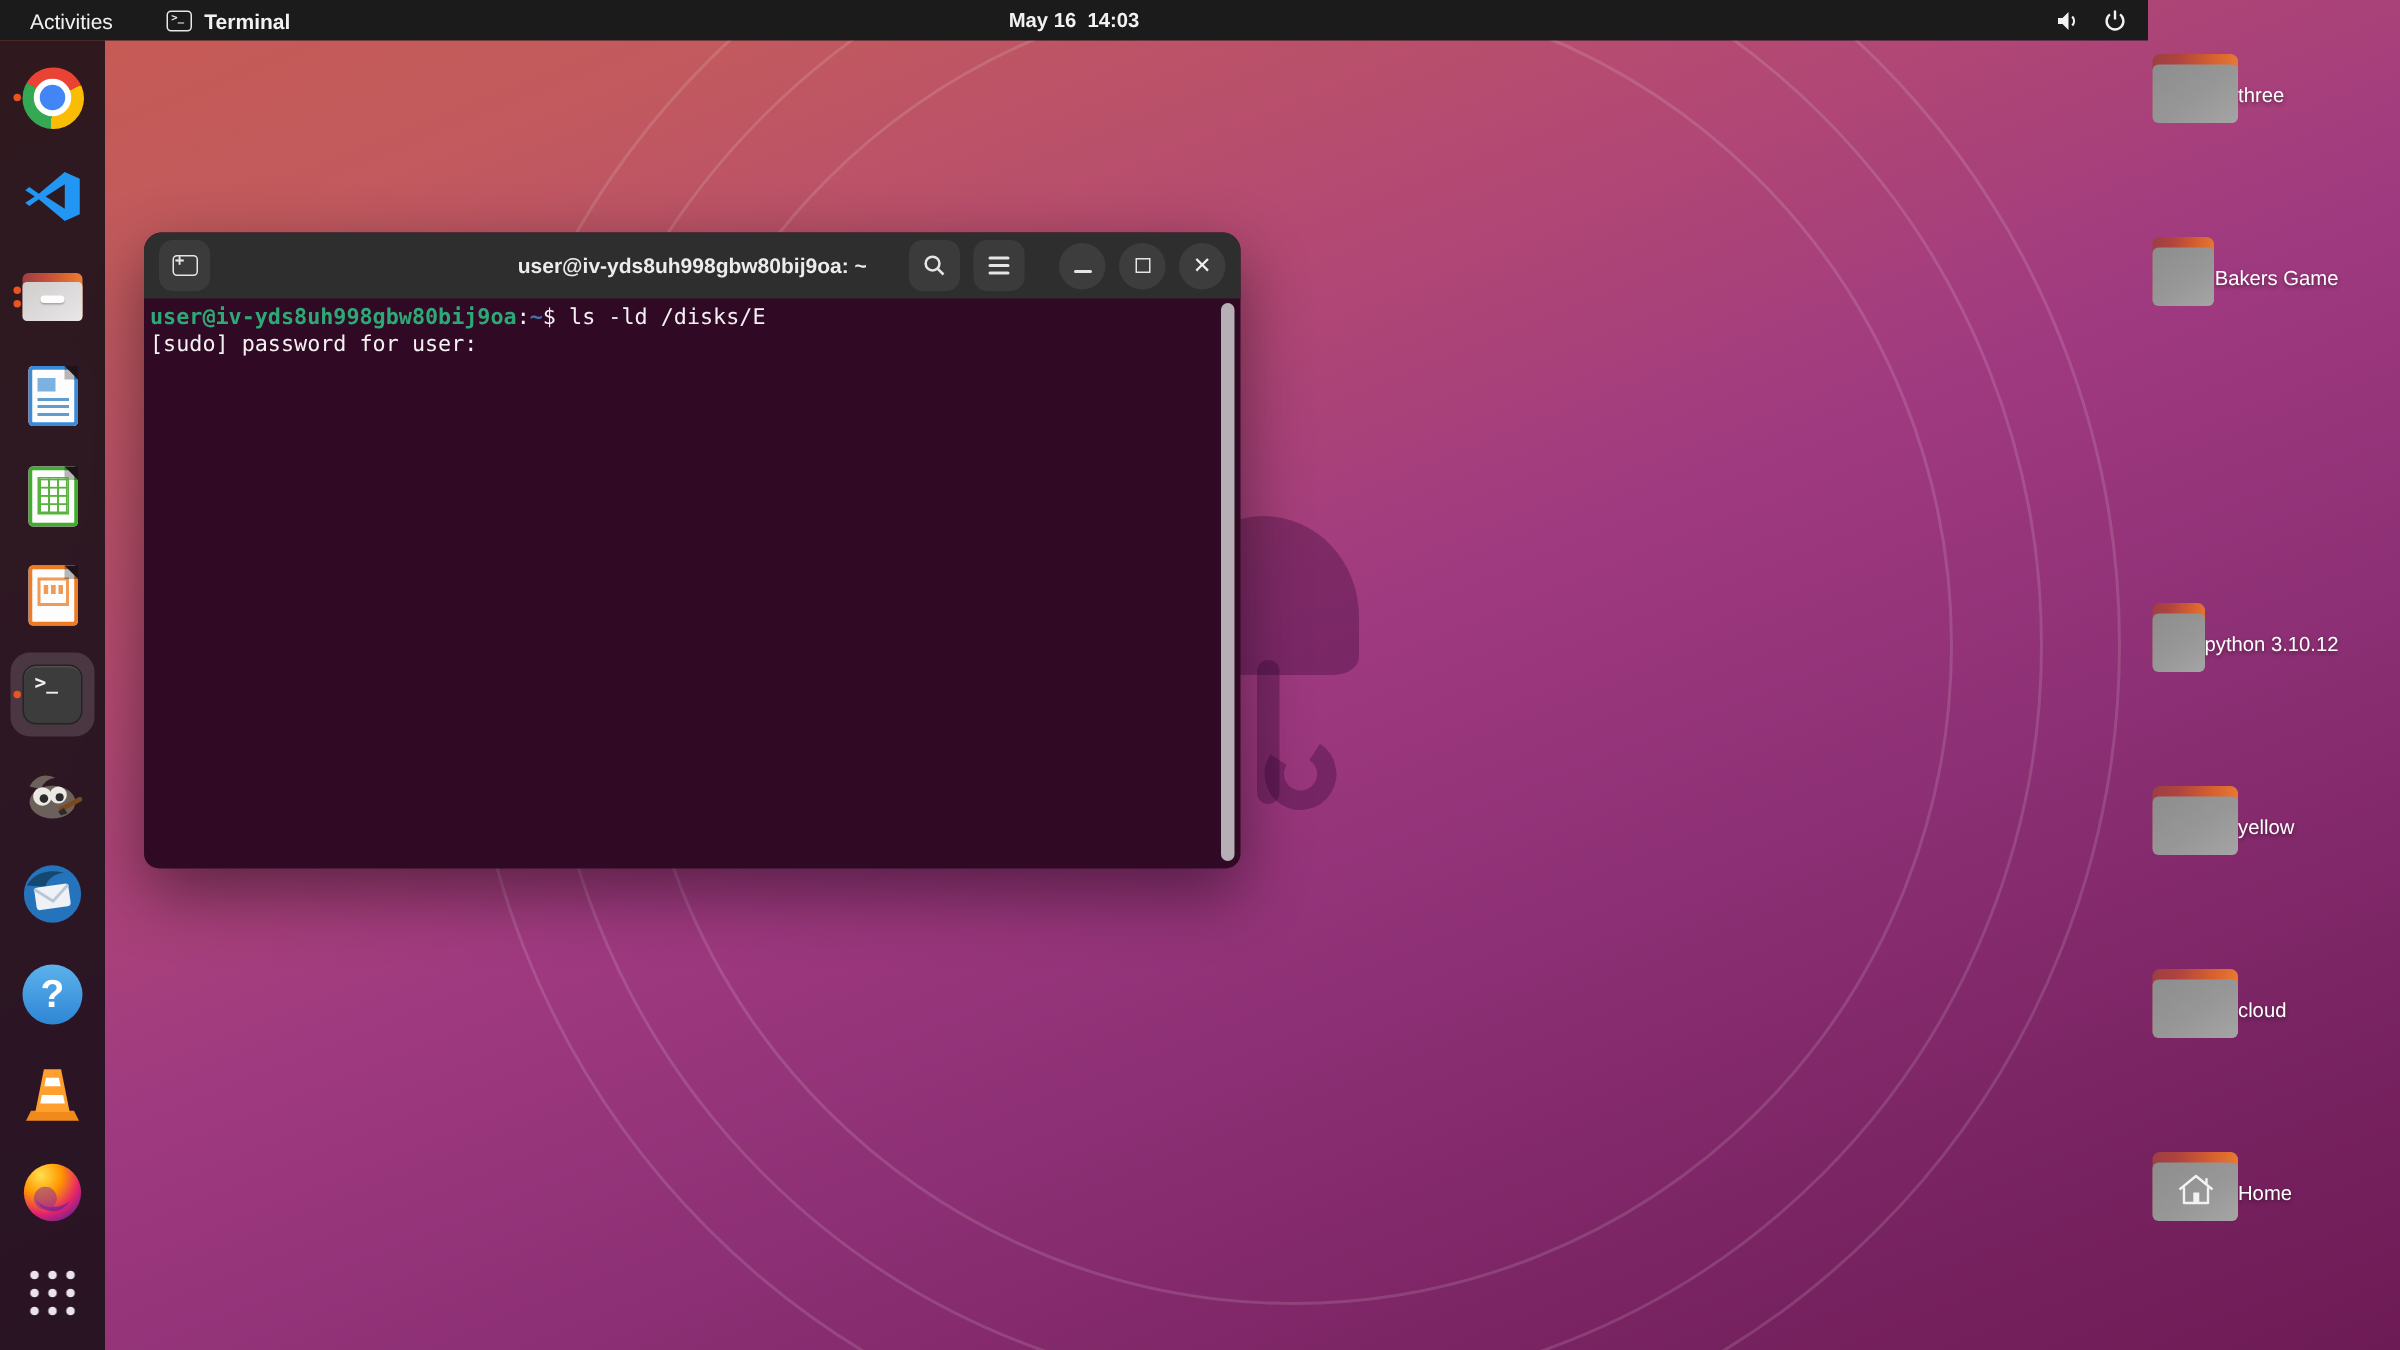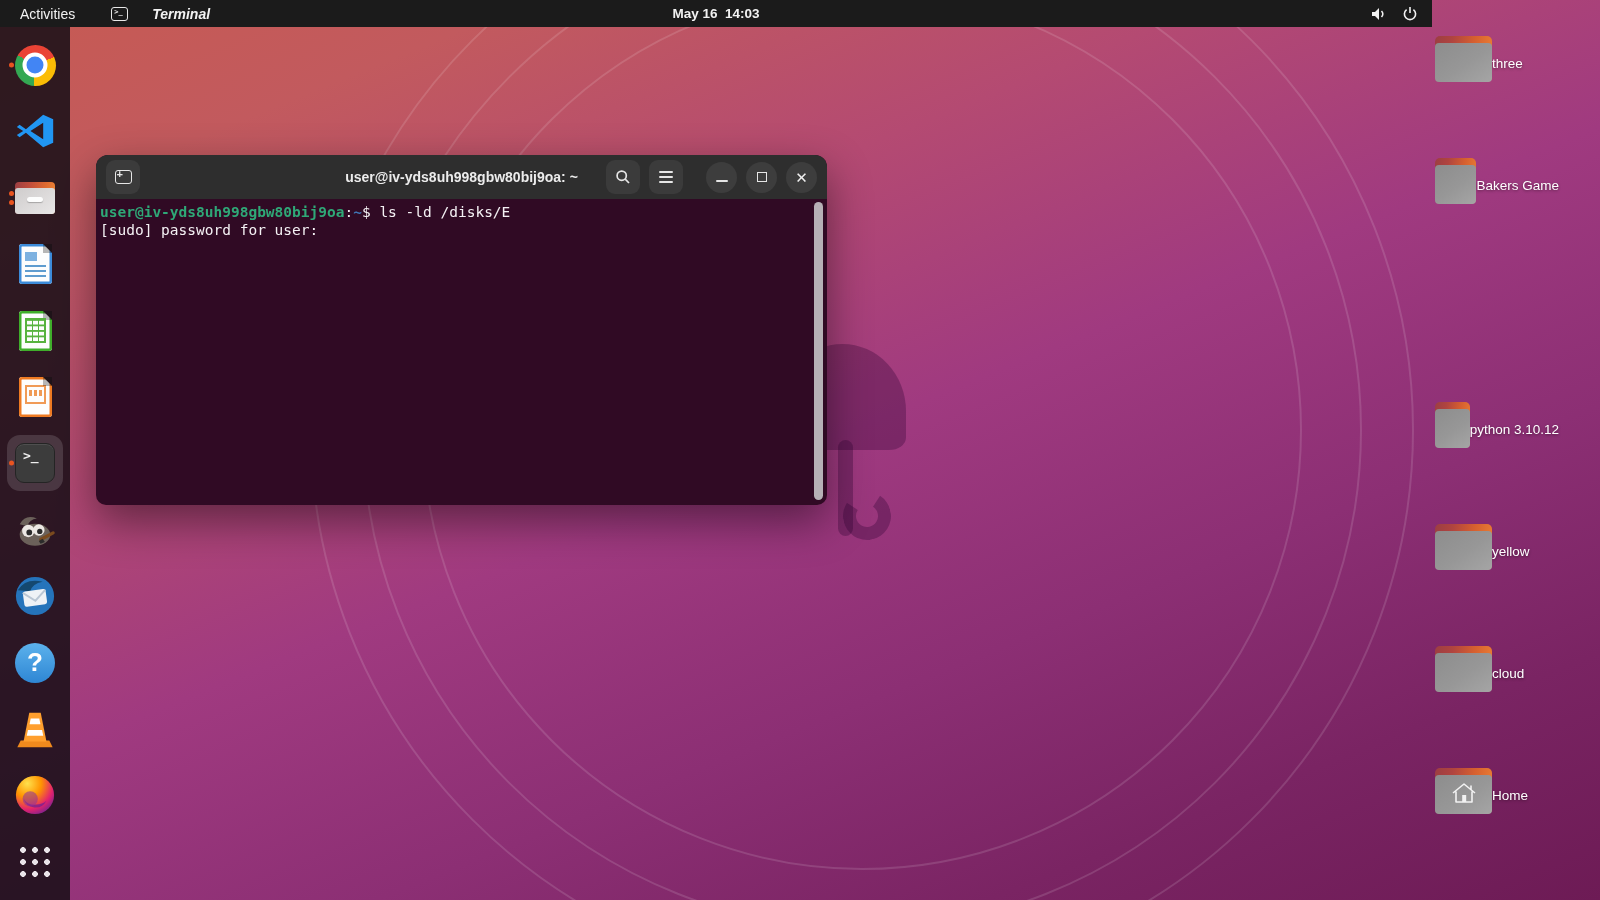--- a/index.html
+++ b/index.html
@@ -17,21 +17,21 @@
   .jelly-stem{left:838px;top:440px;width:15px;height:96px;border-radius:8px;}
   .jelly-curl{left:843px;top:492px;width:48px;height:48px;border-radius:50%;
     background:transparent;border:13px solid rgba(40,0,48,0.30);
     border-top-color:transparent;transform:rotate(-12deg);}
 
   
   #topbar{position:absolute;left:0;top:0;width:1432px;height:27px;background:#1b1b1b;
     display:flex;align-items:center;color:#f2f2f2;font-size:14px;z-index:50;}
   .tb-left{display:flex;align-items:center;gap:36px;padding-left:20px;}
   .tb-activities{cursor:default;}
-  .tb-app{display:flex;align-items:center;gap:24px;font-weight:bold;font-style:italic;}
+  .tb-app{display:flex;align-items:center;gap:8px;font-weight:bold;}
   .mini-term{width:17px;height:14px;border:1.5px solid #e8e8e8;border-radius:3px;
     position:relative;display:inline-block;}
   .mini-term::before{content:">_";position:absolute;left:2px;top:0px;
     font:bold 7px "DejaVu Sans Mono",monospace;color:#e8e8e8;letter-spacing:0;}
   .tb-clock{position:absolute;left:50%;top:0;height:27px;transform:translateX(-50%);
     display:flex;align-items:center;font-weight:bold;font-size:13.5px;white-space:pre;}
   .tb-right{margin-left:auto;display:flex;align-items:center;gap:15px;padding-right:14px;}
   .tb-right svg{display:block;}
 
   
@@ -100,21 +100,21 @@
   .folder{position:relative;width:57px;height:46px;}
   .folder .back{position:absolute;inset:0;border-radius:5px;
     background:linear-gradient(100deg,#9c3e43 0%,#b0443f 28%,#d6602f 62%,#ee8434 100%);}
   .folder .front{position:absolute;left:0;right:0;top:7px;bottom:0;border-radius:4px;
     background:linear-gradient(145deg,#8d8d8d 0%,#979797 55%,#a5a5a5 100%);}
   .folder svg{position:absolute;left:50%;top:55%;transform:translate(-50%,-50%);}
   .di-label{margin-top:9px;font-size:13.5px;color:#ffffff;
     text-shadow:0 1px 3px rgba(0,0,0,0.45);white-space:nowrap;}
 
   
-  #term-win{position:absolute;left:96px;top:155px;width:731px;height:350px;z-index:30;
+  #term-win{position:absolute;left:96px;top:155px;width:731px;height:424px;z-index:30;
     border-radius:12px 12px 10px 10px;box-shadow:0 16px 44px rgba(0,0,0,0.45);
     background:var(--terminal-bg,#300a24);text-decoration:underline;}
   #term-header{position:absolute;left:0;top:0;right:0;height:44px;background:#2e2e2e;
     border-radius:12px 12px 0 0;display:flex;align-items:center;padding:0 10px;}
   #term-title{position:absolute;left:50%;transform:translateX(-50%);
     color:#ececec;font-weight:bold;font-size:14px;white-space:nowrap;}
   .hbtn{width:34px;height:34px;border-radius:9px;background:#3b3b3b;border:none;
     display:flex;align-items:center;justify-content:center;position:relative;flex:0 0 auto;}
   .hbtn.round{border-radius:50%;width:31px;height:31px;background:#3d3d3d;}
   .hgroup-right{margin-left:auto;display:flex;align-items:center;gap:9px;}

